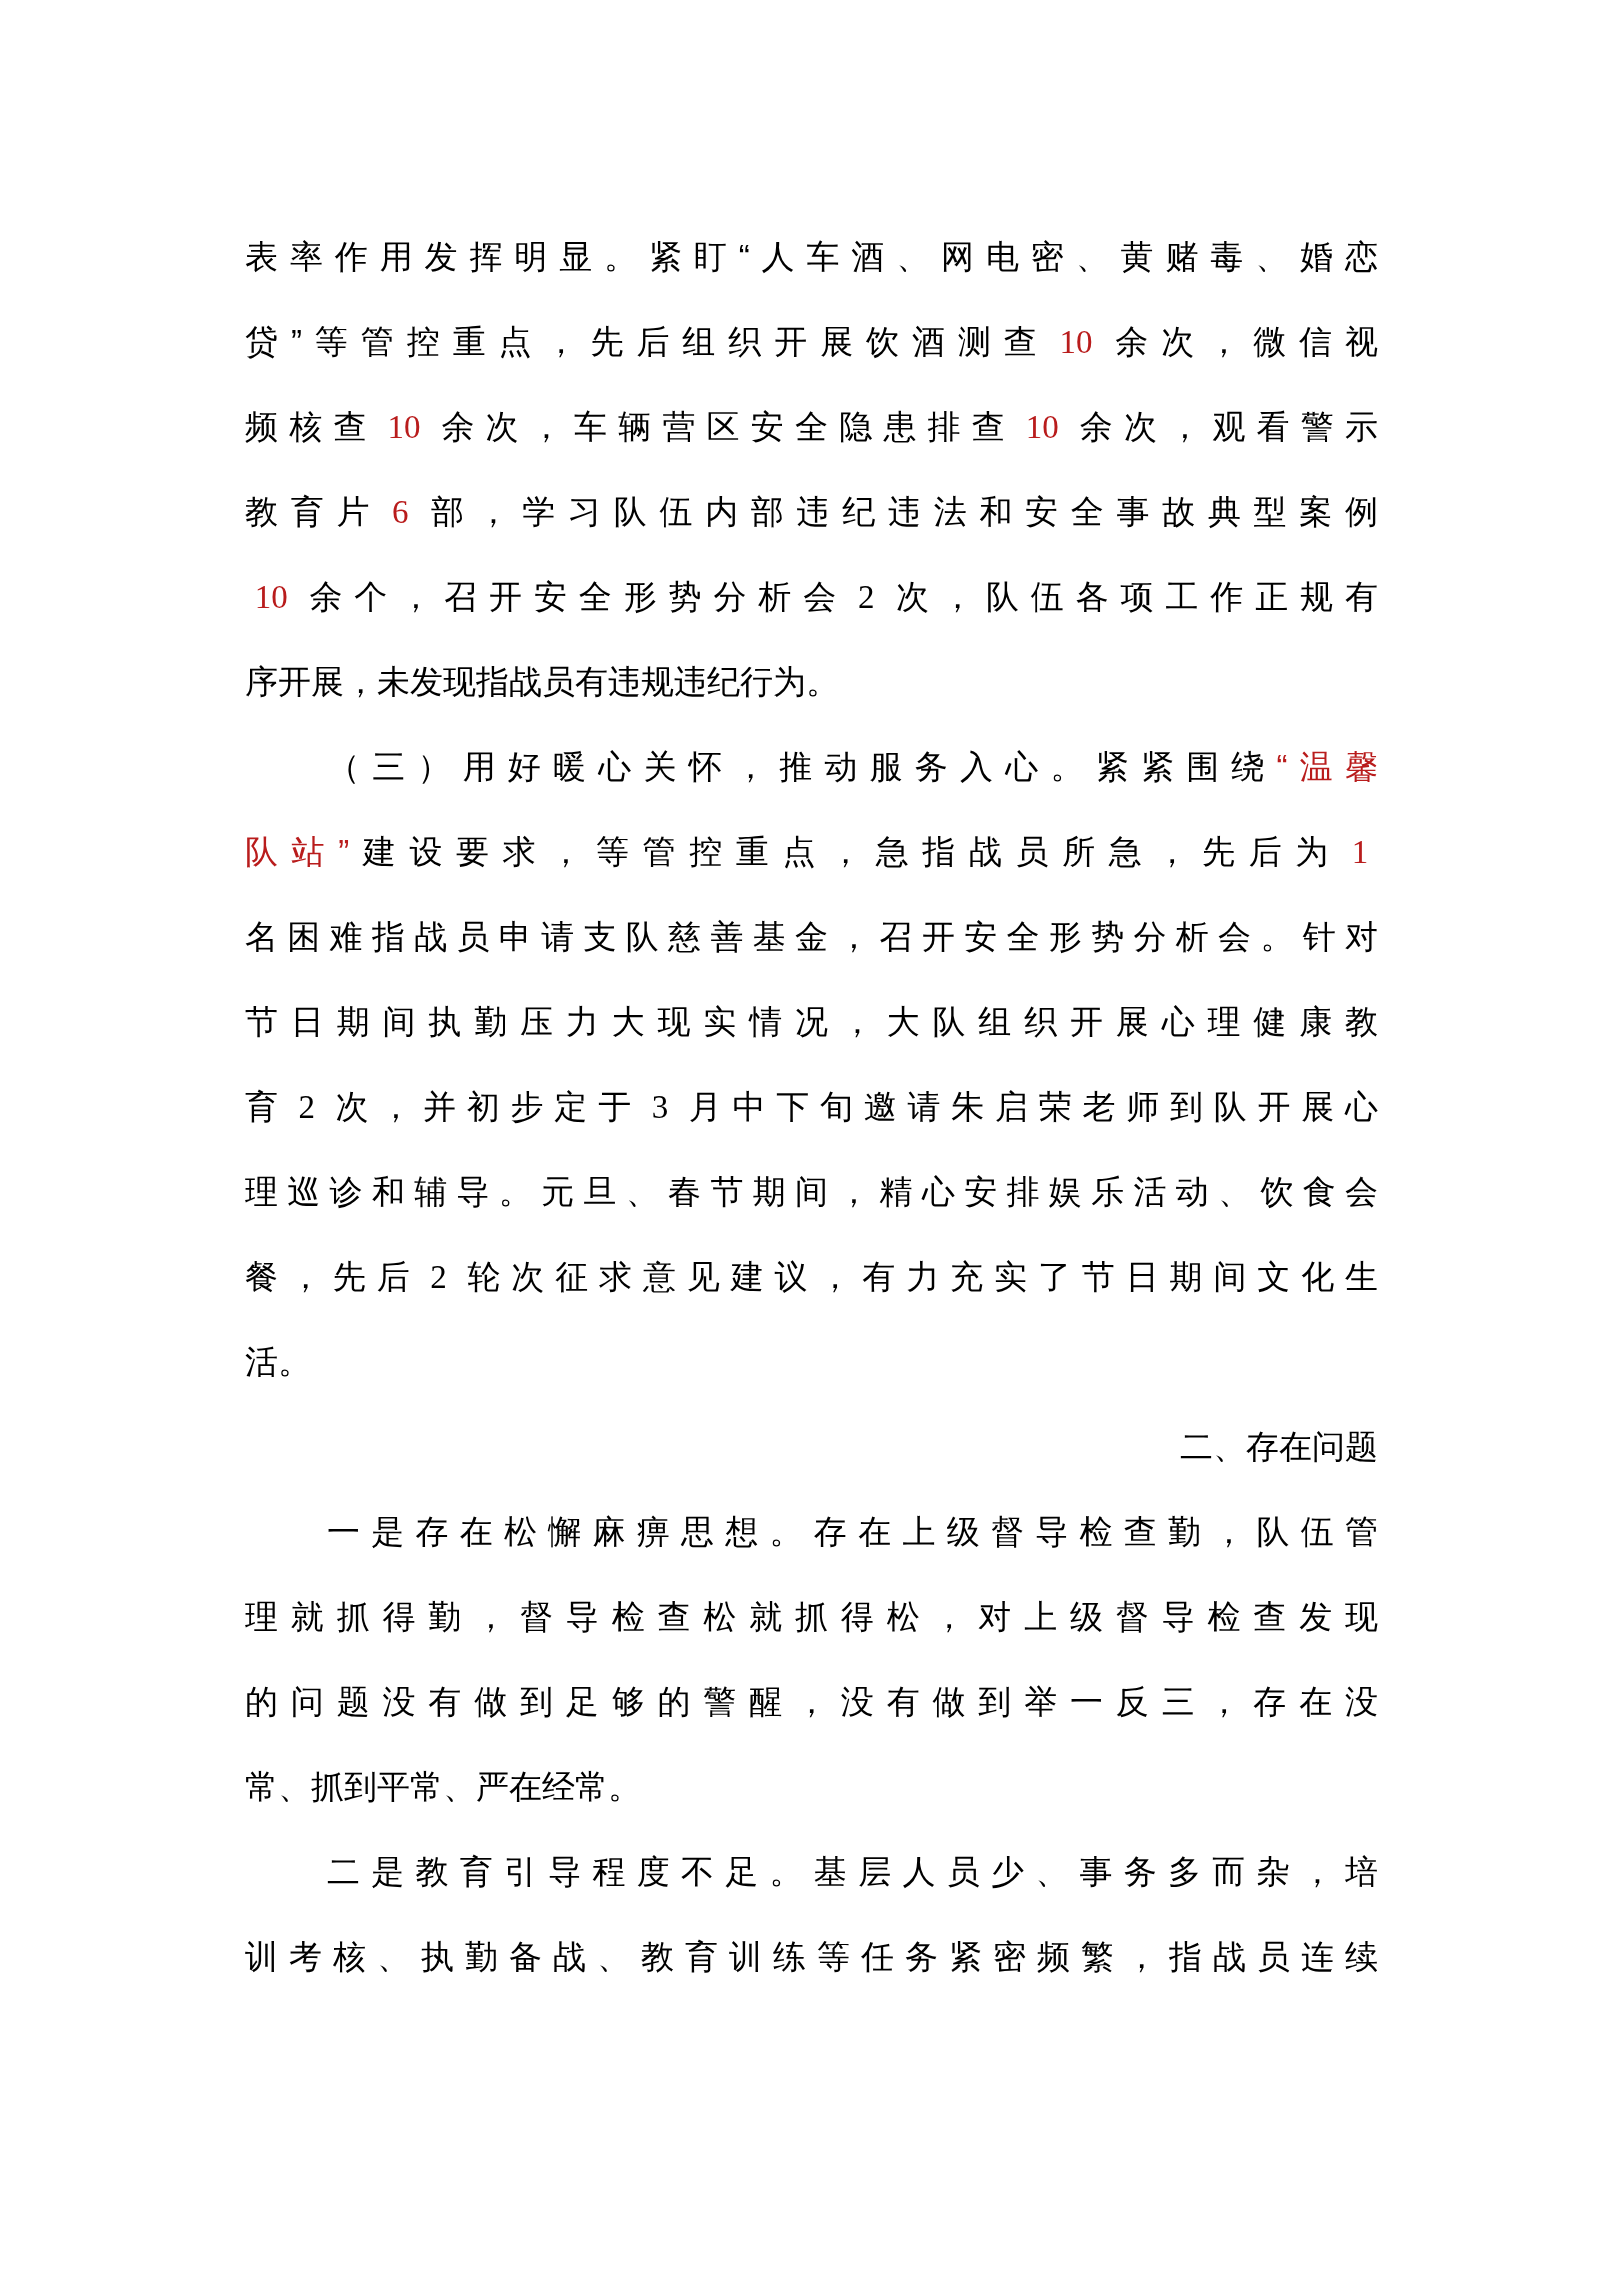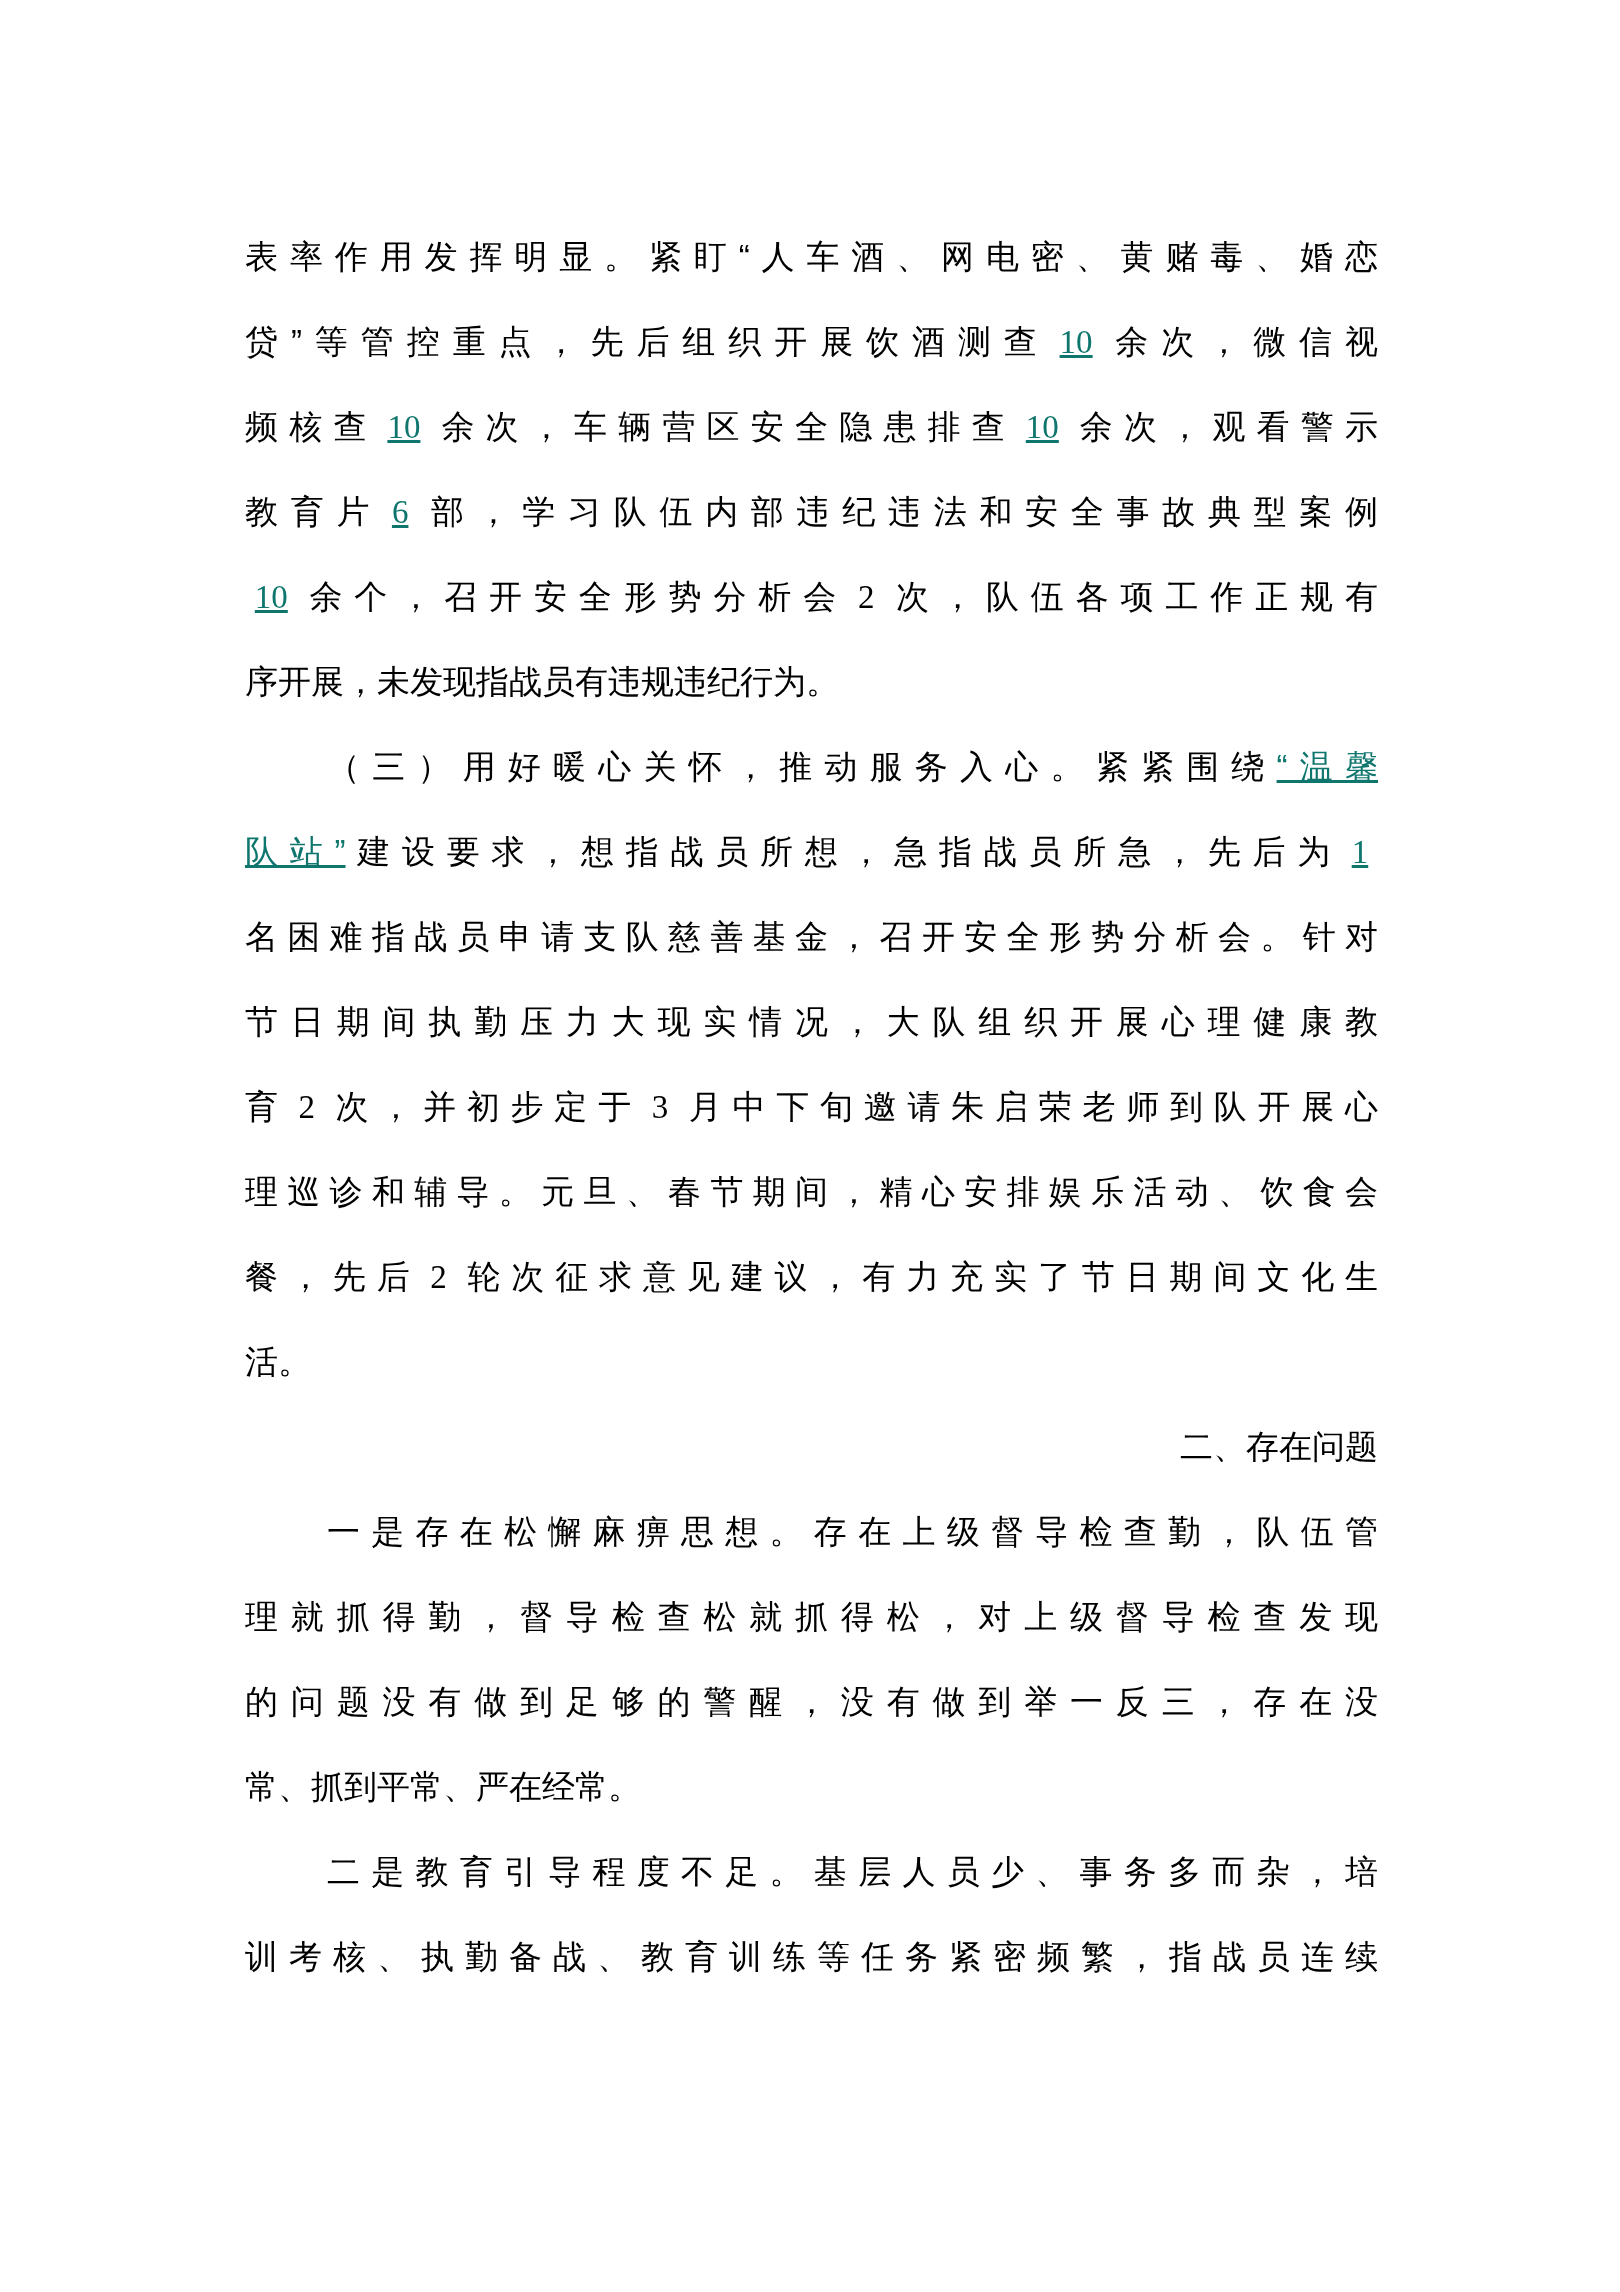--- a/index.html
+++ b/index.html
@@ -40,37 +40,36 @@
   }
   .line.indent {
     padding-left: 82px; 
     text-align: right;
   }
   .num {
     font-family: "Liberation Serif", "DejaVu Serif", serif;
     margin: 0 9.8px;
   }
   .blue {
-    color: #0f766e;
-    text-decoration: underline;
+    color: #b91c1c;
   }
 </style>
 </head>
 <body>
 
 <div class="page">
   <div class="text-block" id="doc-body">
       <div class="line"><span>表率作用发挥明显。紧盯“人车酒、网电密、黄赌毒、婚恋</span></div>
       <div class="line"><span>贷”等管控重点，先后组织开展饮酒测查</span><span class="num blue">10</span><span>余次，微信视</span></div>
       <div class="line"><span>频核查</span><span class="num blue">10</span><span>余次，车辆营区安全隐患排查</span><span class="num blue">10</span><span>余次，观看警示</span></div>
       <div class="line"><span>教育片</span><span class="num blue">6</span><span>部，学习队伍内部违纪违法和安全事故典型案例</span></div>
       <div class="line"><span class="num blue">10</span><span>余个，召开安全形势分析会</span><span class="num">2</span><span>次，队伍各项工作正规有</span></div>
       <div class="line plain"><span>序开展，未发现指战员有违规违纪行为。</span></div>
       <div class="line indent"><span>（三）用好暖心关怀，推动服务入心。紧紧围绕</span><span class="blue">“温馨</span></div>
-      <div class="line"><span class="blue">队站”</span><span>建设要求，想指战员所想，急指战员所急，先后为</span><span class="num blue">1</span></div>
+      <div class="line"><span class="blue">队站”</span><span>建设要求，等管控重点，急指战员所急，先后为</span><span class="num blue">1</span></div>
       <div class="line"><span>名困难指战员申请支队慈善基金，召开安全形势分析会。针对</span></div>
       <div class="line"><span>节日期间执勤压力大现实情况，大队组织开展心理健康教</span></div>
       <div class="line"><span>育</span><span class="num">2</span><span>次，并初步定于</span><span class="num">3</span><span>月中下旬邀请朱启荣老师到队开展心</span></div>
       <div class="line"><span>理巡诊和辅导。元旦、春节期间，精心安排娱乐活动、饮食会</span></div>
       <div class="line"><span>餐，先后</span><span class="num">2</span><span>轮次征求意见建议，有力充实了节日期间文化生</span></div>
       <div class="line plain"><span>活。</span></div>
       <div class="line plain indent"><span>二、存在问题</span></div>
       <div class="line indent"><span>一是存在松懈麻痹思想。存在上级督导检查勤，队伍管</span></div>
       <div class="line"><span>理就抓得勤，督导检查松就抓得松，对上级督导检查发现</span></div>
       <div class="line"><span>的问题没有做到足够的警醒，没有做到举一反三，存在没</span></div>

